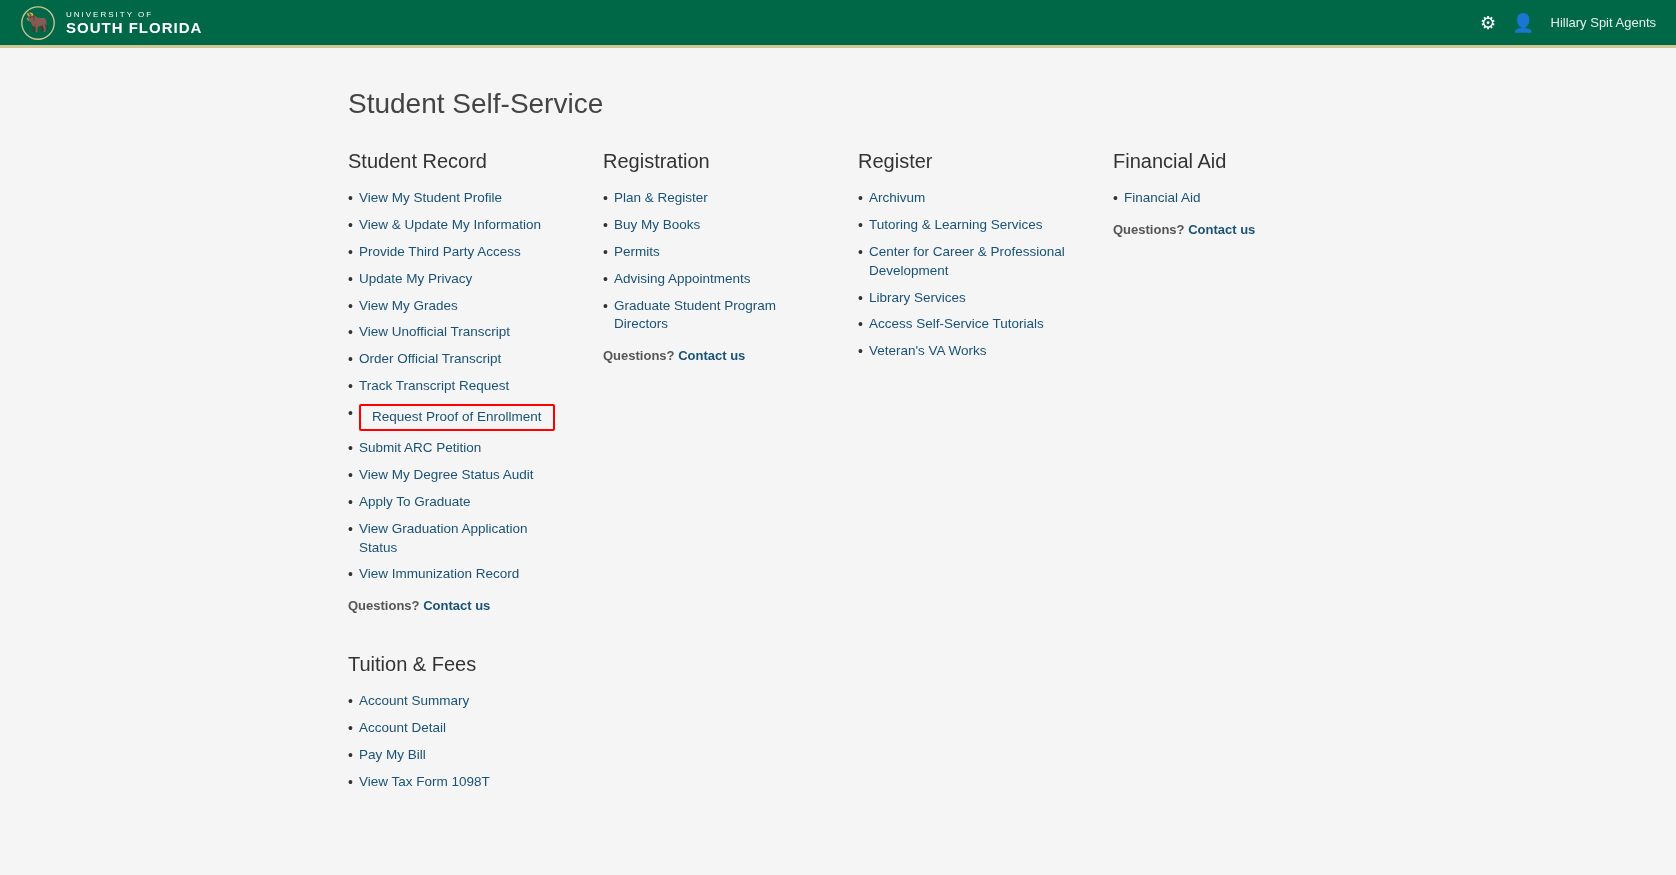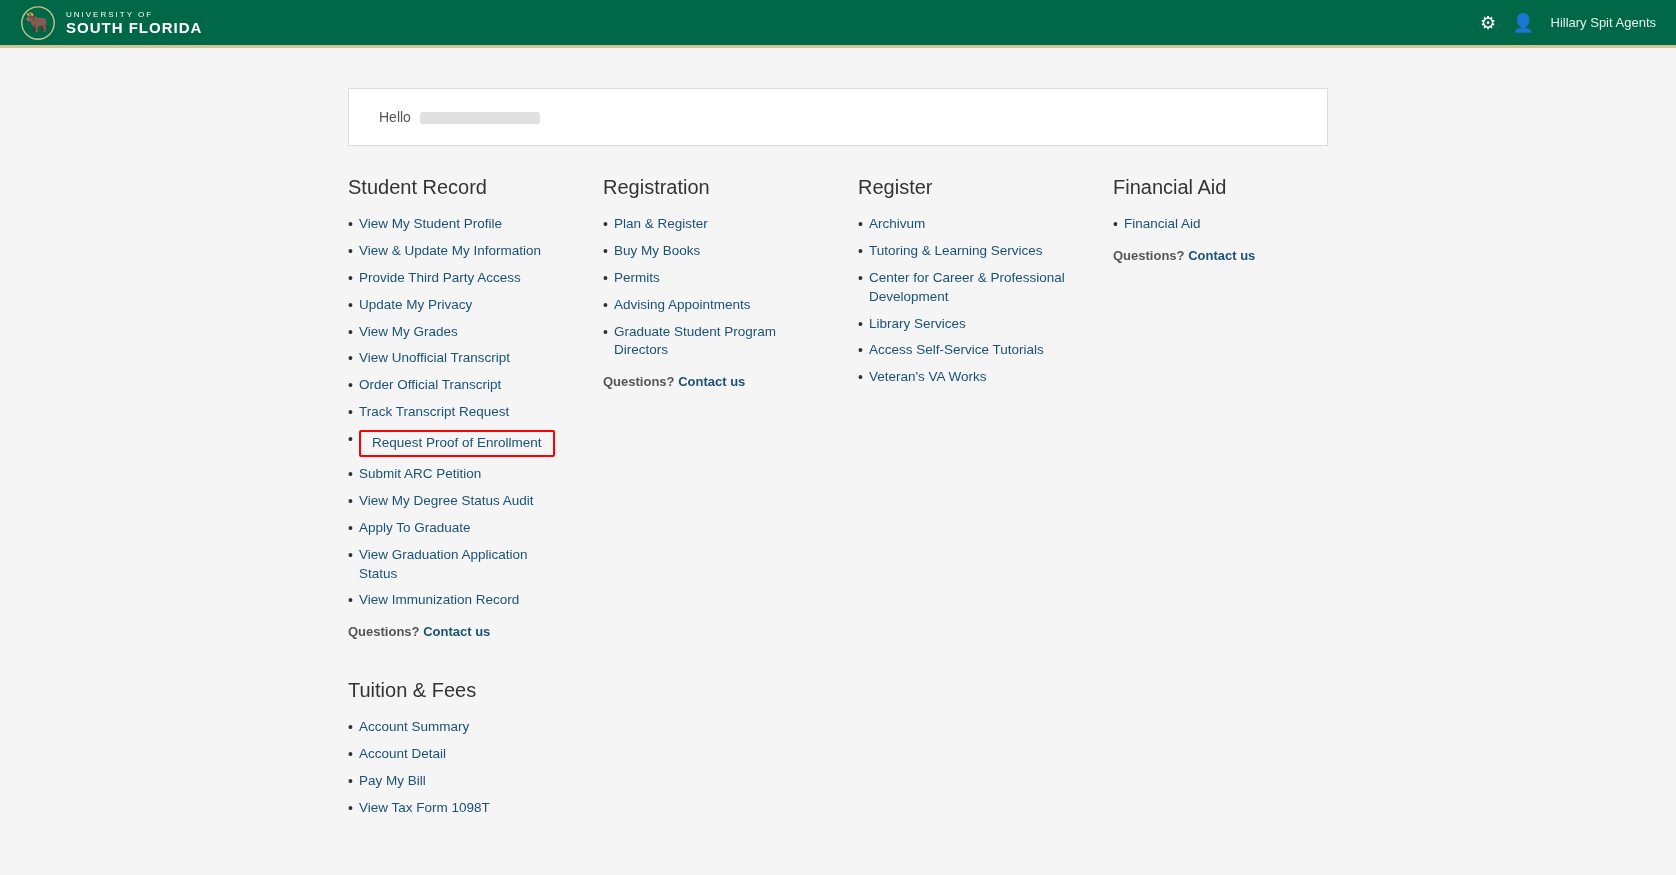--- a/index.html
+++ b/index.html
@@ -158,25 +158,22 @@
     </div>
   </div>
   <div class="header-right">
     <span class="header-icon">⚙</span>
     <span class="header-icon">👤</span>
     <span class="header-username">Hillary Spit Agents</span>
   </div>
 </header>
 
 <div class="main-content">
-
-  <div class="hello-section">
-    <span class="hello-text">Hello</span>
-    <span class="hello-name"></span>
-  </div>
+  <h1 class="page-title">Student Self-Service</h1>
+
 
   <div class="sections-grid">
 
     <div>
       <h2 class="section-title">Student Record</h2>
       <ul class="section-list">
         <li>
             <span class="bullet">•</span>
             <a href="#">View My Student Profile</a>
           </li>

